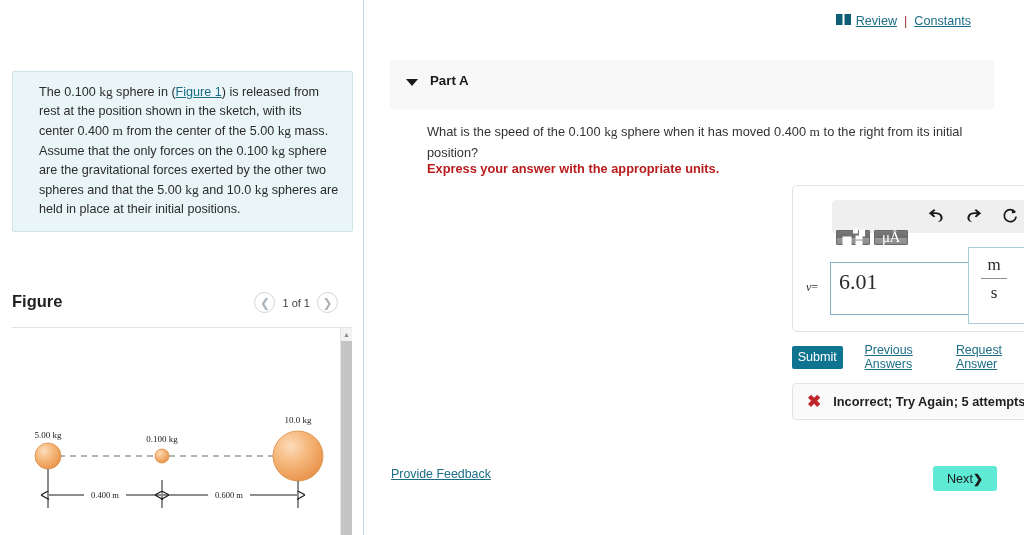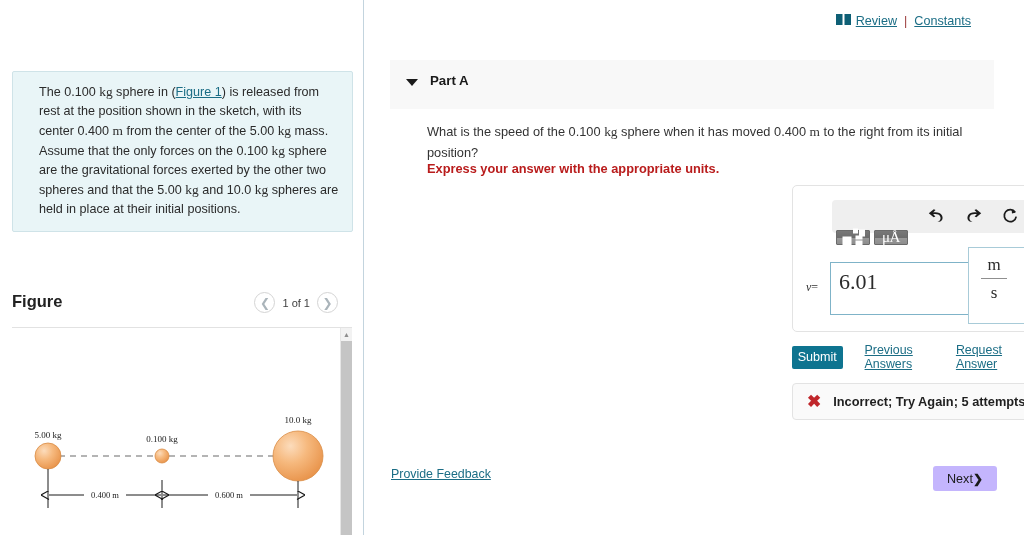--- a/index.html
+++ b/index.html
@@ -366,21 +366,21 @@
   }
 
   #provide-feedback {
     position: absolute;
     left: 26px; top: 467px;
   }
   #next-btn {
     position: absolute;
     right: 27px; top: 466px;
     width: 64px; height: 25px;
-    background: #c4b5fd;
+    background: #5eead4;
     border: none;
     border-radius: 3px;
     font-size: 12.6px;
     color: #1a1a1a;
     font-family: "Liberation Sans", sans-serif;
     display: flex;
     align-items: center;
     justify-content: center;
     cursor: pointer;
   }

